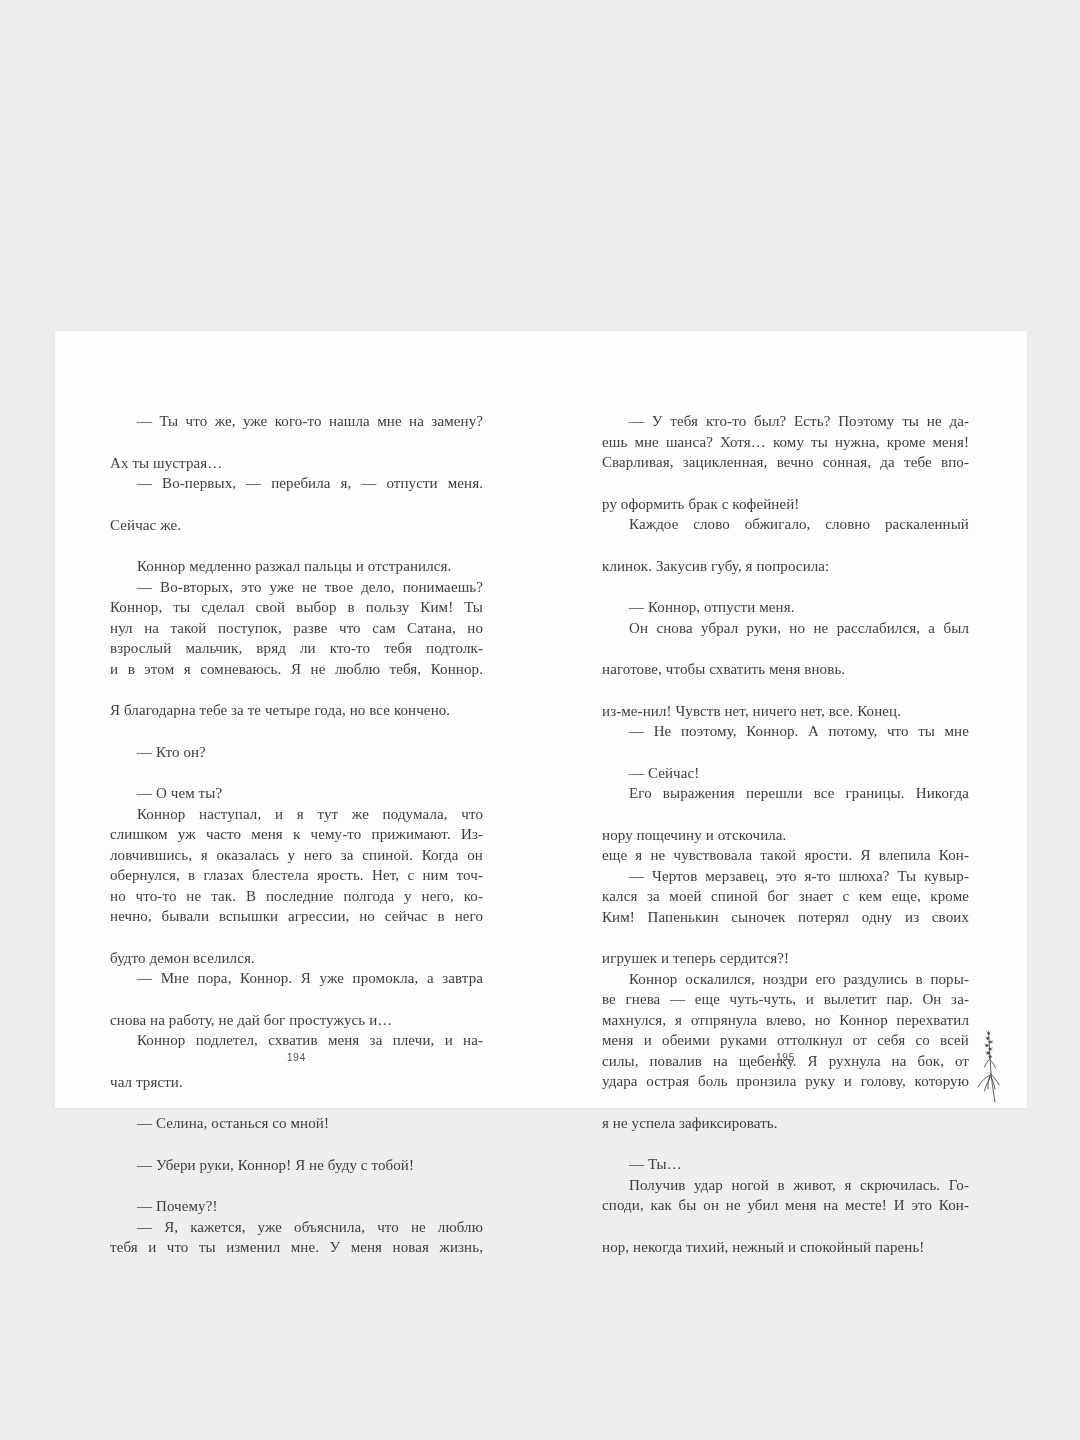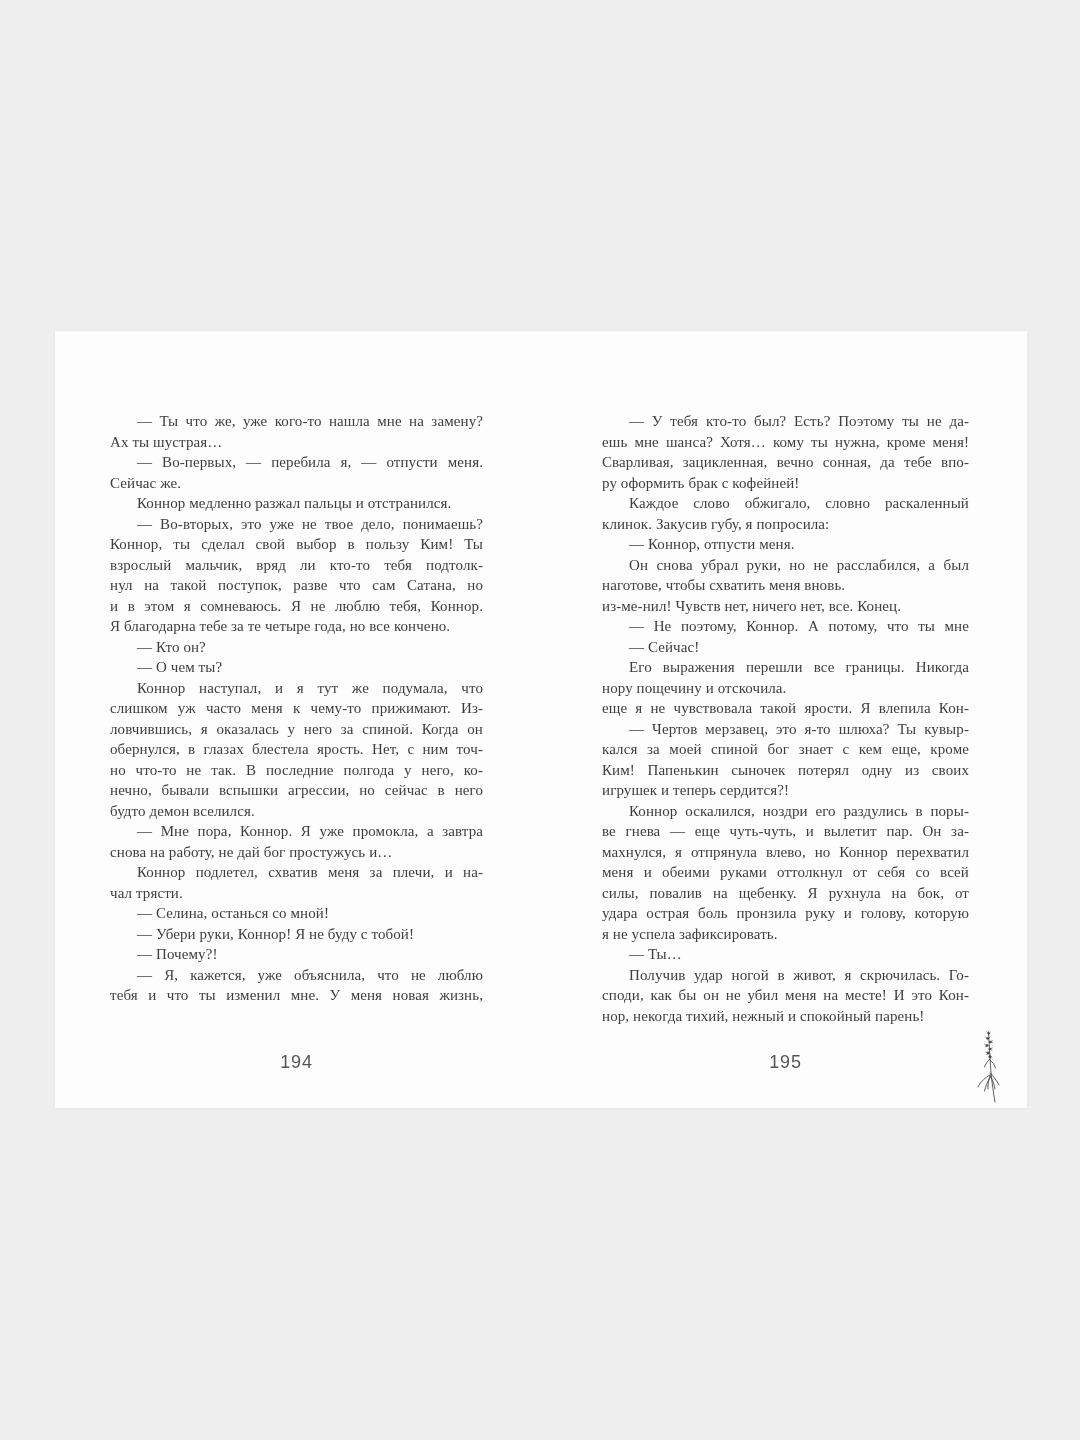--- a/index.html
+++ b/index.html
@@ -42,26 +42,26 @@
   }
   .page-left .textblock  { left: 55px; width: 373px; }
   .page-right .textblock { left: 61px; width: 367px; }
   .line {
     height: 20.5px;
     text-align: justify;
     text-align-last: justify;
     text-justify: inter-word;
   }
   .line.first { text-indent: 27px; }
-  .line.last  { text-align-last: left; }
+  .line.last  { text-align-last: left; margin-top: 21px; }
   .pagenum {
     position: absolute;
     top: 721px;
     font-family: "Liberation Sans", "DejaVu Sans", sans-serif;
-    font-size: 18px;
+    font-size: 10px;
     letter-spacing: 0.8px;
     color: var(--pagenum, #555555);
     text-align: center;
   }
   .page-left .pagenum  { left: 55px; width: 373px; }
   .page-right .pagenum { left: 61px; width: 367px; }
   .sprig {
     position: absolute;
     left: 435px;
     top: 699px;
@@ -77,22 +77,22 @@
 
     <div class="page page-left">
       <div class="textblock">
           <div class="line first">— Ты что же, уже кого-то нашла мне на замену?</div>
           <div class="line last">Ах ты шустрая…</div>
           <div class="line first">— Во-первых, — перебила я, — отпусти меня.</div>
           <div class="line last">Сейчас же.</div>
           <div class="line first last">Коннор медленно разжал пальцы и отстранился.</div>
           <div class="line first">— Во-вторых, это уже не твое дело, понимаешь?</div>
           <div class="line">Коннор, ты сделал свой выбор в пользу Ким! Ты</div>
+          <div class="line">нул на такой поступок, разве что сам Сатана, но</div>
           <div class="line">взрослый мальчик, вряд ли кто-то тебя подтолк-</div>
-          <div class="line">нул на такой поступок, разве что сам Сатана, но</div>
           <div class="line">и в этом я сомневаюсь. Я не люблю тебя, Коннор.</div>
           <div class="line last">Я благодарна тебе за те четыре года, но все кончено.</div>
           <div class="line first last">— Кто он?</div>
           <div class="line first last">— О чем ты?</div>
           <div class="line first">Коннор наступал, и я тут же подумала, что</div>
           <div class="line">слишком уж часто меня к чему-то прижимают. Из-</div>
           <div class="line">ловчившись, я оказалась у него за спиной. Когда он</div>
           <div class="line">обернулся, в глазах блестела ярость. Нет, с ним точ-</div>
           <div class="line">но что-то не так. В последние полгода у него, ко-</div>
           <div class="line">нечно, бывали вспышки агрессии, но сейчас в него</div>

